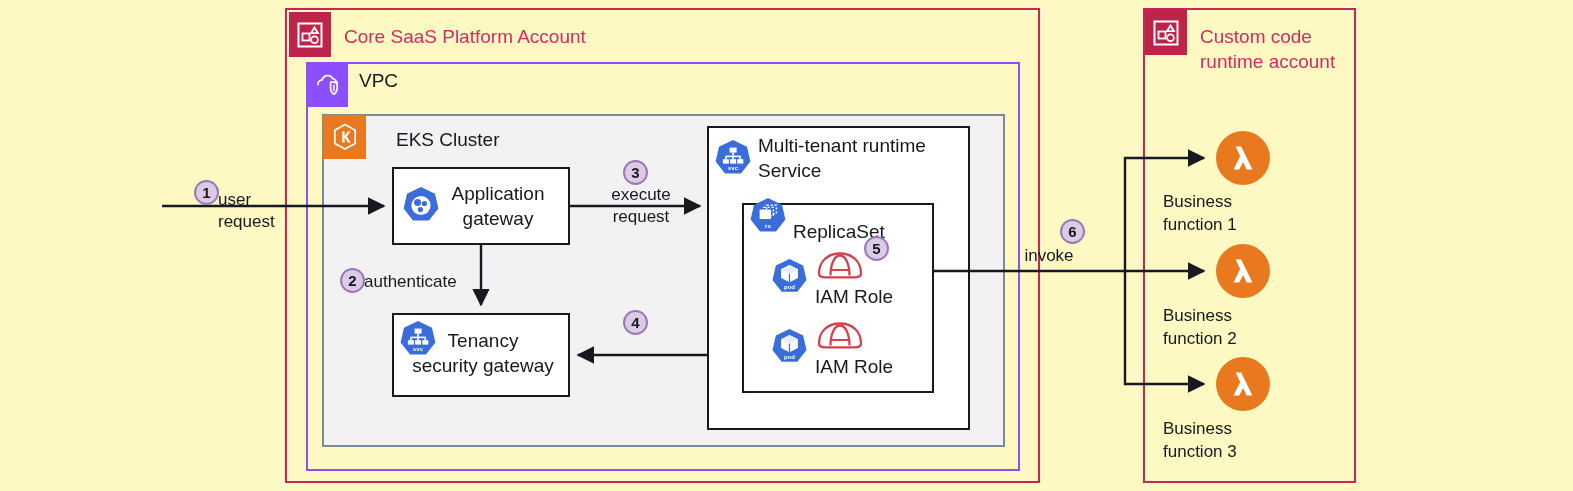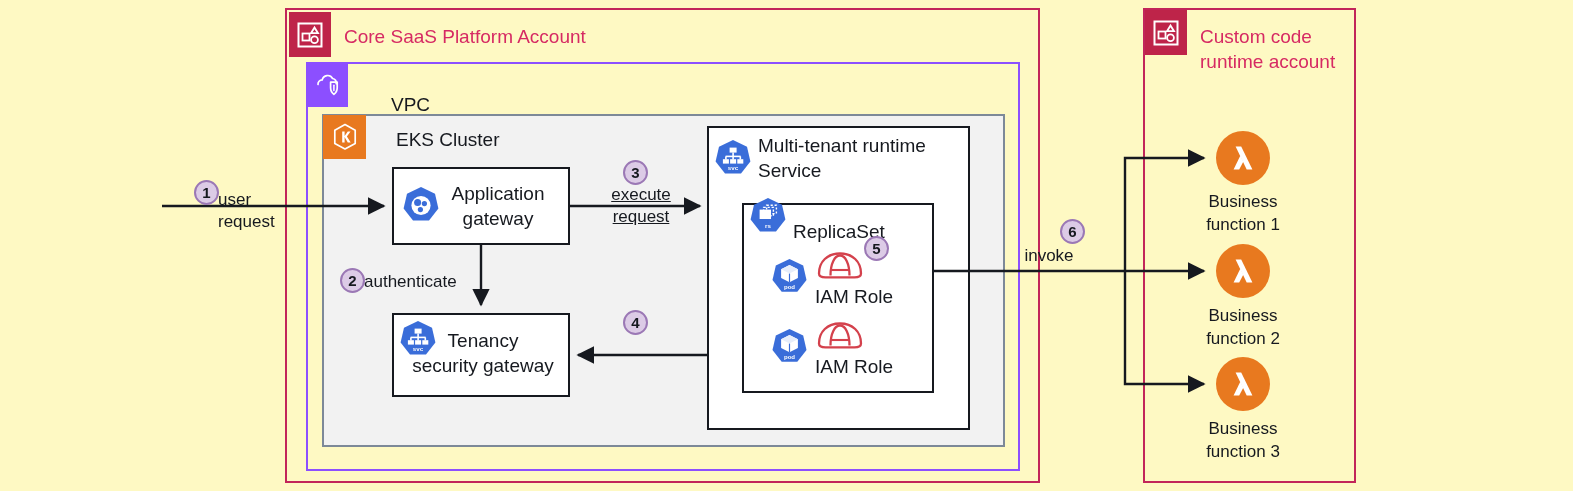--- a/index.html
+++ b/index.html
@@ -130,21 +130,20 @@
     background: #E8791F;
     display: flex;
     align-items: center;
     justify-content: center;
   }
   .lambda-caption {
     position: absolute;
     color: #16191F;
     font-size: 17px;
     line-height: 23px;
-    text-align: center;
     white-space: pre-line;
     width: 160px;
   }
 
   svg.overlay {
     position: absolute;
     left: 0; top: 0;
     width: 1573px;
     height: 491px;
     pointer-events: none;
@@ -169,21 +168,21 @@
 
   <div class="abs vpc-box" style="left:306px; top:62px; width:714px; height:409px;"></div>
 
   <div class="vpc-icon" style="left:308px; top:64px; width:40px; height:43px;">
     <svg width="30" height="30" viewBox="0 0 30 30" aria-hidden="true">
       <path d="M5 13.5 a4.2 4.2 0 0 1 4.2 -4.6 a5.6 5.6 0 0 1 10.4 -1.4 a4.3 4.3 0 0 1 3.6 5.2" fill="none" stroke="#ffffff" stroke-width="1.7" stroke-linecap="round"></path>
       <path d="M17.6 11.2 h6.6 v5.6 c0 4.2 -3.3 6.6 -3.3 6.6 s-3.3 -2.4 -3.3 -6.6 z" fill="none" stroke="#ffffff" stroke-width="1.7" stroke-linejoin="round"></path>
       <line x1="20.9" y1="14.3" x2="20.9" y2="19.6" stroke="#ffffff" stroke-width="1.5" stroke-linecap="round"></line>
     </svg>
   </div>
-  <div class="vpc-title" style="left:359px; top:94px;margin-left:32px;">VPC</div>
+  <div class="vpc-title" style="left:359px; top:70px;">VPC</div>
 
   <div class="abs eks-box" style="left:322px; top:114px; width:683px; height:333px;"></div>
 
   <div class="eks-icon" style="left:323px; top:115px; width:43px; height:44px;">
     <svg width="32" height="32" viewBox="0 0 32 32" aria-hidden="true">
       <path d="M16 3.6 L26.2 9.2 V22.4 L16 28 L5.8 22.4 V9.2 Z" fill="none" stroke="#ffffff" stroke-width="1.7" stroke-linejoin="round"></path>
       <path d="M13.2 10.4 h2.4 v4.6 l3.2 -4.6 h2.7 l-3.6 5 l3.8 6 h-2.9 l-3.2 -5.3 v5.3 h-2.4 z" fill="#ffffff"></path>
     </svg>
   </div>
   <div class="eks-title" style="left:376px; top:129px;">EKS Cluster</div>
@@ -349,21 +348,21 @@
   </svg>
 
   <div class="step-badge" style="left:194px; top:180px;">1</div>
   <div class="edge-label left" style="left:218px; top:180px; width:90px; text-align:left;margin-top:9px;">user
 request</div>
 
   <div class="step-badge" style="left:340px; top:268px;">2</div>
   <div class="edge-label left" style="left:364px; top:271px; width:130px; text-align:left;">authenticate</div>
 
   <div class="step-badge" style="left:623px; top:160px;">3</div>
-  <div class="edge-label" style="left:586px; top:184px; width:110px;text-decoration:underline;">execute
+  <div class="edge-label" style="left:586px; top:184px; width:110px;">execute
 request</div>
 
   <div class="step-badge" style="left:623px; top:310px;">4</div>
 
   <div class="step-badge" style="left:864px; top:236px;">5</div>
 
   <div class="step-badge" style="left:1060px; top:219px;">6</div>
   <div class="edge-label" style="left:1004px; top:245px; width:90px;">invoke</div>
 
 </div>

